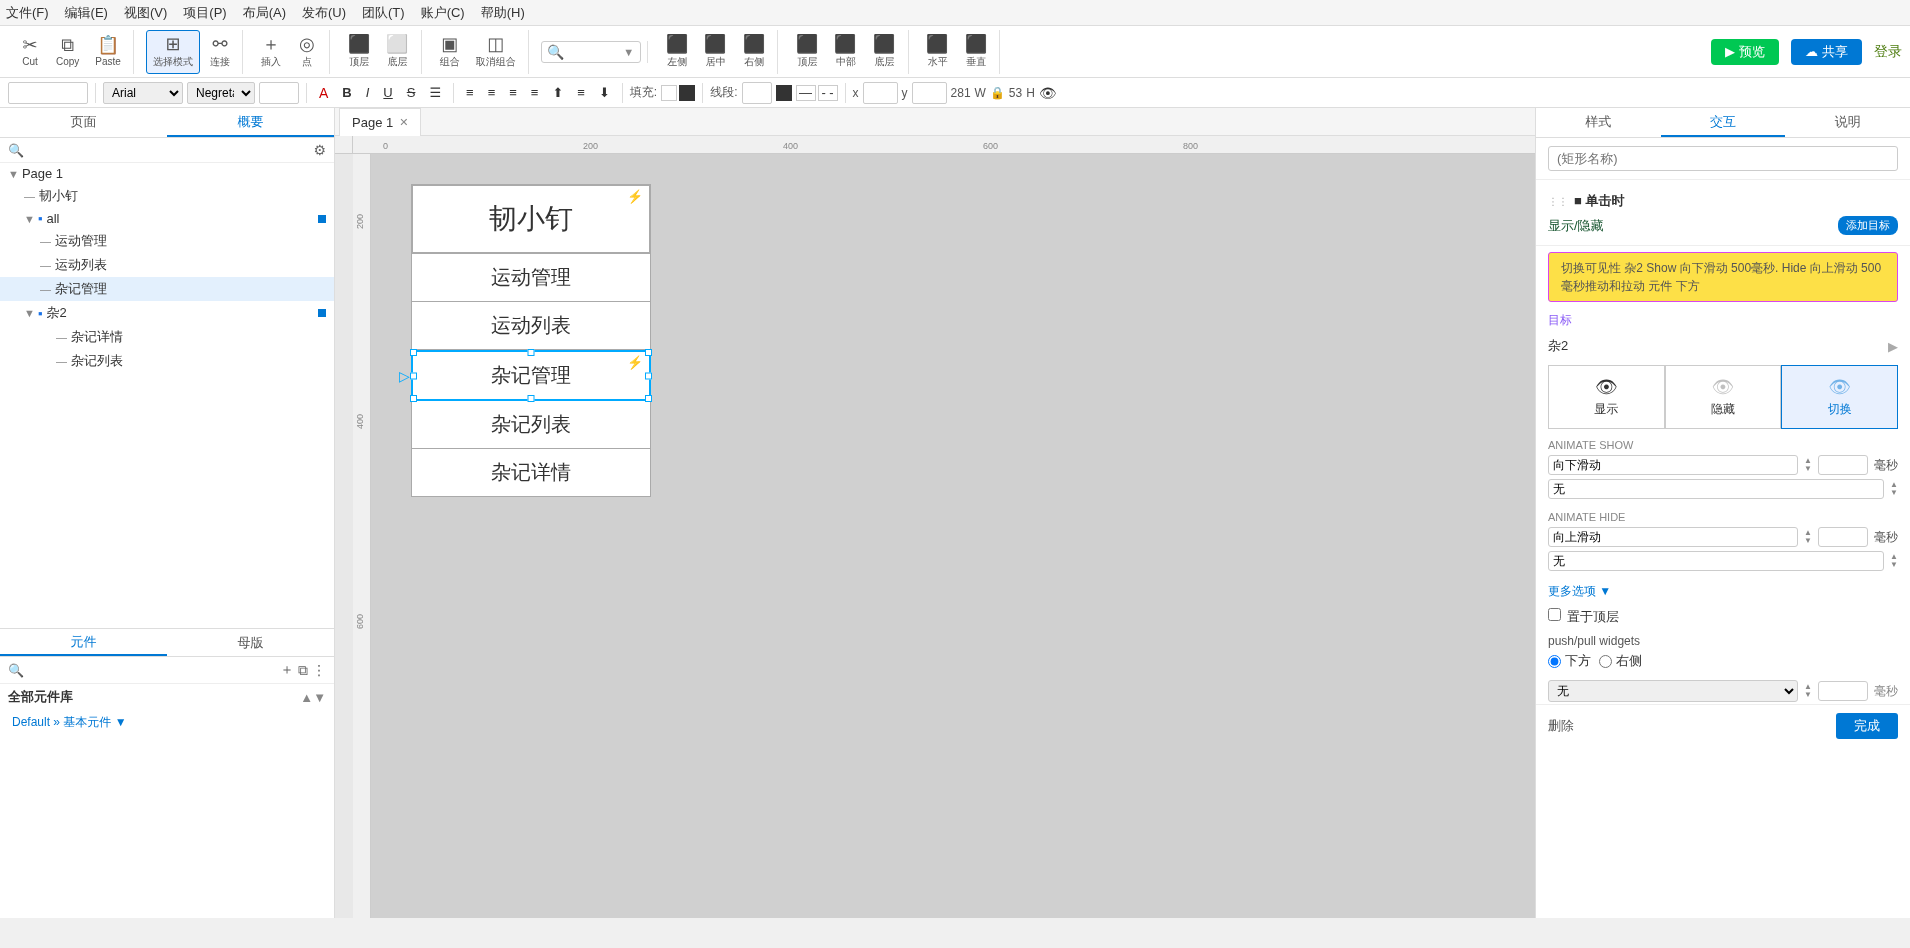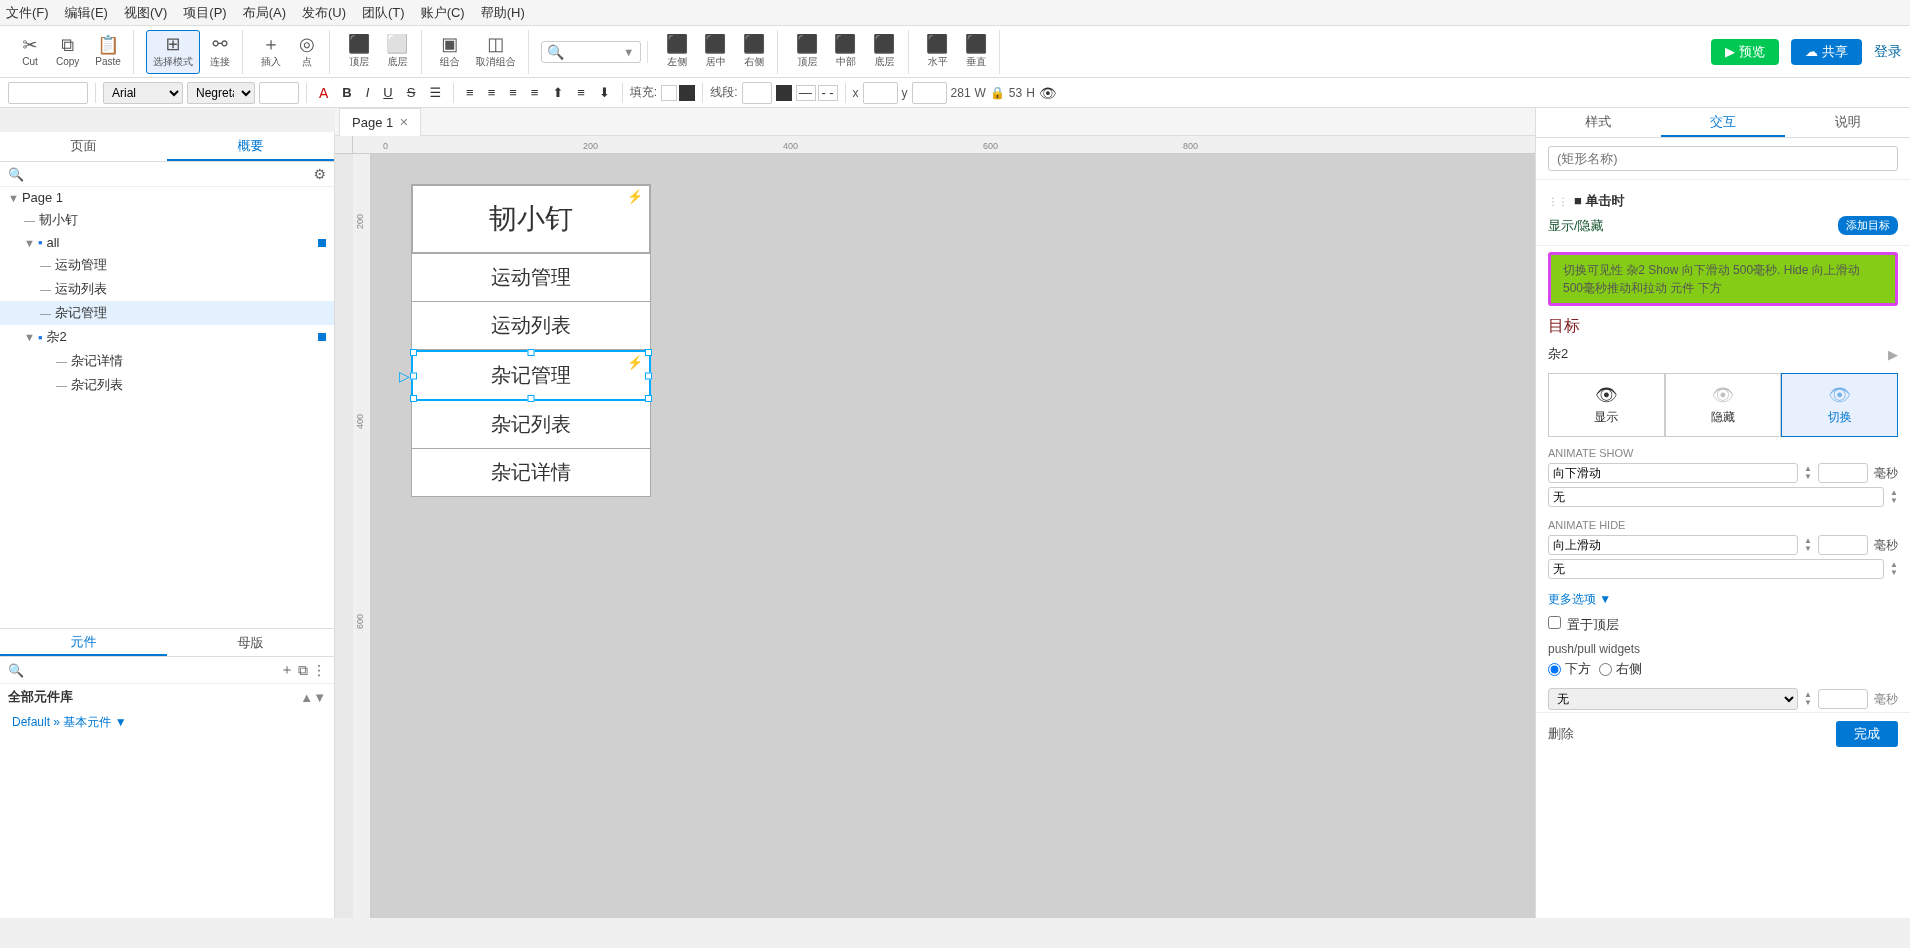--- a/index.html
+++ b/index.html
@@ -49,21 +49,20 @@
 
     
     .main-layout {
       display: flex; height: calc(948px - 26px - 52px - 30px - 30px);
     }
 
     
     .left-panel {
       width: 335px; background: #fff; border-right: 1px solid #ddd; display: flex; flex-direction: column;
       flex-shrink: 0;
-      margin-top: 24px;
     }
 
     
     .left-tabs {
       display: flex; border-bottom: 1px solid #ddd; height: 30px;
     }
     .left-tab {
       flex: 1; display: flex; align-items: center; justify-content: center;
       font-size: 13px; cursor: pointer; color: #555; border-bottom: 2px solid transparent;
     }
@@ -155,28 +154,28 @@
     .prop-row {
       display: flex; align-items: center; padding: 4px 0; gap: 6px;
     }
     .add-target-btn {
       margin-left: auto; background: #0078d4; color: #fff; border: none; border-radius: 8px;
       padding: 2px 8px; font-size: 11px; cursor: pointer;
     }
 
     
     .interact-desc {
-      font-size: 12px; color: #555; padding: 6px 12px; background: #84cc16;
-      border: 3px solid #d946ef; border-radius: 3px; margin: 6px 12px;
+      font-size: 12px; color: #555; padding: 6px 12px; background: #fde047;
+      border: 1px solid #d946ef; border-radius: 3px; margin: 6px 12px;
       line-height: 1.5;
     }
     .target-row {
       display: flex; align-items: center; padding: 4px 12px; gap: 6px;
     }
-    .target-label { font-size: 16px; color: #7f1d1d; }
+    .target-label { font-size: 12px; color: #8b5cf6; }
     .target-value { font-size: 13px; color: #333; flex: 1; }
     .target-arrow { color: #aaa; }
 
     
     .action-btns {
       display: flex; margin: 6px 12px; gap: 0;
     }
     .action-btn {
       flex: 1; padding: 10px 0; text-align: center; cursor: pointer; font-size: 12px;
       border: 1px solid #ccc; background: #fff; display: flex; flex-direction: column; align-items: center; gap: 3px;
@@ -226,21 +225,21 @@
       display: flex; align-items: center; gap: 12px; margin-left: auto;
     }
     .preview-btn {
       display: flex; align-items: center; gap: 4px; background: #00c853; color: #fff;
       border: none; border-radius: 4px; padding: 4px 14px; font-size: 13px; cursor: pointer;
     }
     .share-btn {
       display: flex; align-items: center; gap: 4px; background: #0078d4; color: #fff;
       border: none; border-radius: 4px; padding: 4px 14px; font-size: 13px; cursor: pointer;
     }
-    .login-btn { font-size: 14px; color: #0369a1; cursor: pointer; background: none; border: none; }
+    .login-btn { font-size: 14px; color: #4d7c0f; cursor: pointer; background: none; border: none; }
 
     
     .h-ruler {
       height: 18px; background: #f0f0f0; border-bottom: 1px solid #ccc;
       position: relative; overflow: hidden;
     }
     .ruler-number {
       position: absolute; font-size: 9px; color: #888; bottom: 2px;
     }
 

